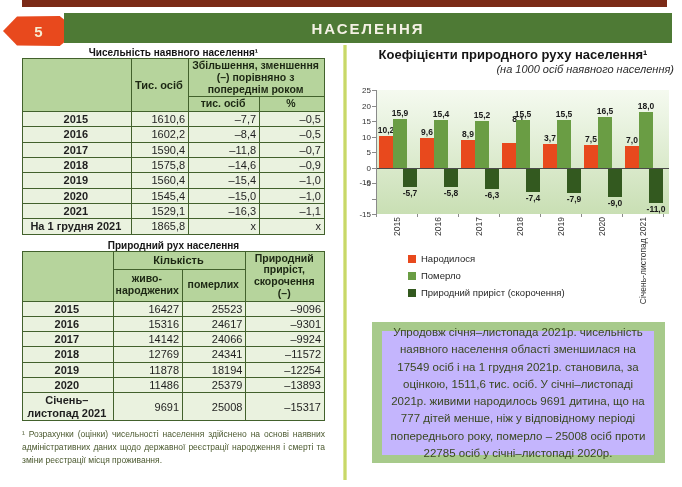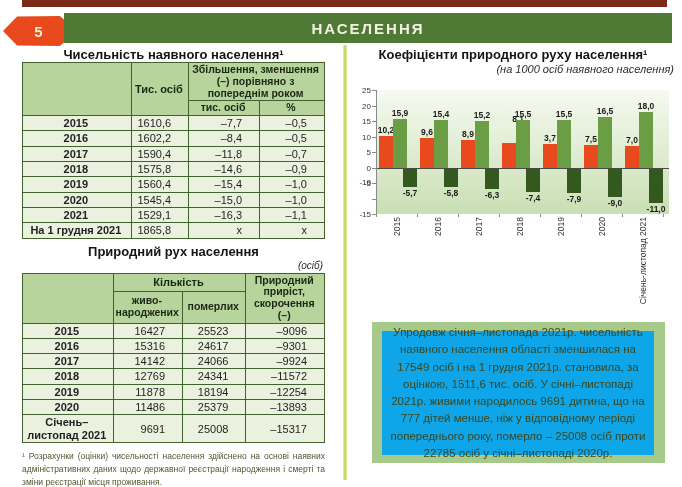--- a/index.html
+++ b/index.html
@@ -15,27 +15,27 @@
          clip-path:polygon(0 50%,23% 2%,93% 0,100% 12%,100% 88%,93% 100%,23% 98%);
          display:flex;align-items:center;justify-content:center;}
   .badge span{color:#f7ecd2;font-size:15px;font-weight:bold;padding-left:10px;}
 
   
   .divider{position:absolute;left:343px;top:45px;width:4px;height:435px;
            background:linear-gradient(90deg,#e8efb0,#bdd052,#e8efb0);}
 
   
   .leftcol{position:absolute;left:22px;top:47px;width:303px;}
-  .tbl-title{font-size:13px;font-weight:bold;text-align:center;color:#151515;}
+  .tbl-title{font-size:10px;font-weight:bold;text-align:center;color:#151515;}
   .tbl-note{font-size:10px;font-style:italic;text-align:right;margin:1px 2px 2px 0;color:#2c2c2c;}
   table{border-collapse:collapse;width:100%;table-layout:fixed;}
   th,td{border:1.5px solid #42612c;font-size:11px;padding:1px 4px 1px 2px;line-height:1.12;}
   thead th{background:#b6d49c;font-weight:bold;text-align:center;color:#1c2713;margin-top:16px;}
   tbody th{background:#eaf2df;font-weight:bold;text-align:center;}
-  tbody td{background:#eaf2df;text-align:right;padding-right:17px;}
+  tbody td{background:#eaf2df;text-align:right;padding-right:3px;}
   .hdr-small{font-size:10.5px;}
   .footnote{margin-top:7px;font-size:8.5px;line-height:1.5;text-align:justify;color:#4c5a30;}
 
   
   .chart-title{position:absolute;left:350px;top:47px;width:326px;text-align:center;
                font-size:13px;font-weight:bold;color:#151515;}
   .chart-sub{position:absolute;left:350px;top:63px;width:324px;text-align:right;
              font-size:11px;font-style:italic;color:#2c2c2c;}
   .chart{position:absolute;left:352px;top:90px;width:324px;height:215px;}
   .plot{position:absolute;left:24px;top:0;width:292px;height:124px;
@@ -52,21 +52,21 @@
   .xlabel{writing-mode:vertical-rl;transform:rotate(180deg);font-size:8.5px;color:#333;white-space:nowrap;}
   .xtick{position:absolute;top:124px;width:1px;height:3px;background:#8a8a8a;}
   .legend{position:absolute;left:56px;top:163px;}
   .legend-item{display:flex;align-items:center;margin-bottom:6px;}
   .legend-swatch{width:8px;height:8px;margin-right:5px;flex:none;}
   .legend-label{font-size:9.5px;color:#1f1f1f;}
 
   
   .summary-outer{position:absolute;left:372px;top:322px;width:293px;height:141px;
                  background:#a7ca8b;box-sizing:border-box;padding:9px 11px 8px 10px;}
-  .summary-inner{width:100%;height:100%;background:#0ea5e9;box-sizing:border-box;
+  .summary-inner{width:100%;height:100%;background:#c4b5fd;box-sizing:border-box;
                  display:flex;align-items:center;justify-content:center;padding:4px 8px;}
   .summary-text{font-size:11.5px;line-height:1.5;text-align:center;color:#39471f;}
 </style>
 </head>
 <body>
 
 <div class="page">
 
   <div class="topbar"></div>
 
@@ -148,21 +148,20 @@
           <tr>
             <th>На 1 грудня 2021</th>
             <td>1865,8</td>
             <td>x</td>
             <td>x</td>
           </tr>
         </tbody>
     </table>
 
     <div class="tbl-title" style="margin-top:5px;">Природний рух населення</div>
-    <div class="tbl-note">(осіб)</div>
 
     <table>
       <colgroup>
           <col style="width:30%">
           <col style="width:23%">
           <col style="width:21%">
           <col style="width:26%">
         </colgroup>
       <thead>
         <tr>
@@ -303,20 +302,34 @@
           <span class="xlabel">2018</span>
         </div>
         <div class="xslot">
           <span class="xlabel">2019</span>
         </div>
         <div class="xslot">
           <span class="xlabel">2020</span>
         </div>
         <div class="xslot">
           <span class="xlabel">Січень-листопад 2021</span>
+        </div>
+      </div>
+    <div class="legend">
+        <div class="legend-item">
+          <span class="legend-swatch" style="background: rgb(232, 73, 29);"></span>
+          <span class="legend-label">Народилося</span>
+        </div>
+        <div class="legend-item">
+          <span class="legend-swatch" style="background: rgb(106, 157, 68);"></span>
+          <span class="legend-label">Померло</span>
+        </div>
+        <div class="legend-item">
+          <span class="legend-swatch" style="background: rgb(51, 89, 31);"></span>
+          <span class="legend-label">Природний приріст (скорочення)</span>
         </div>
       </div>
   <div class="ytick-label" style="top: -4px; left: 0px;">25</div>
       <div class="ytick-mark" style="top: 0px;"></div>
       <div class="ytick-label" style="top: 12px; left: 0px;">20</div>
       <div class="ytick-mark" style="top: 16px;"></div>
       <div class="ytick-label" style="top: 27px; left: 0px;">15</div>
       <div class="ytick-mark" style="top: 31px;"></div>
       <div class="ytick-label" style="top: 43px; left: 0px;">10</div>
       <div class="ytick-mark" style="top: 47px;"></div>

